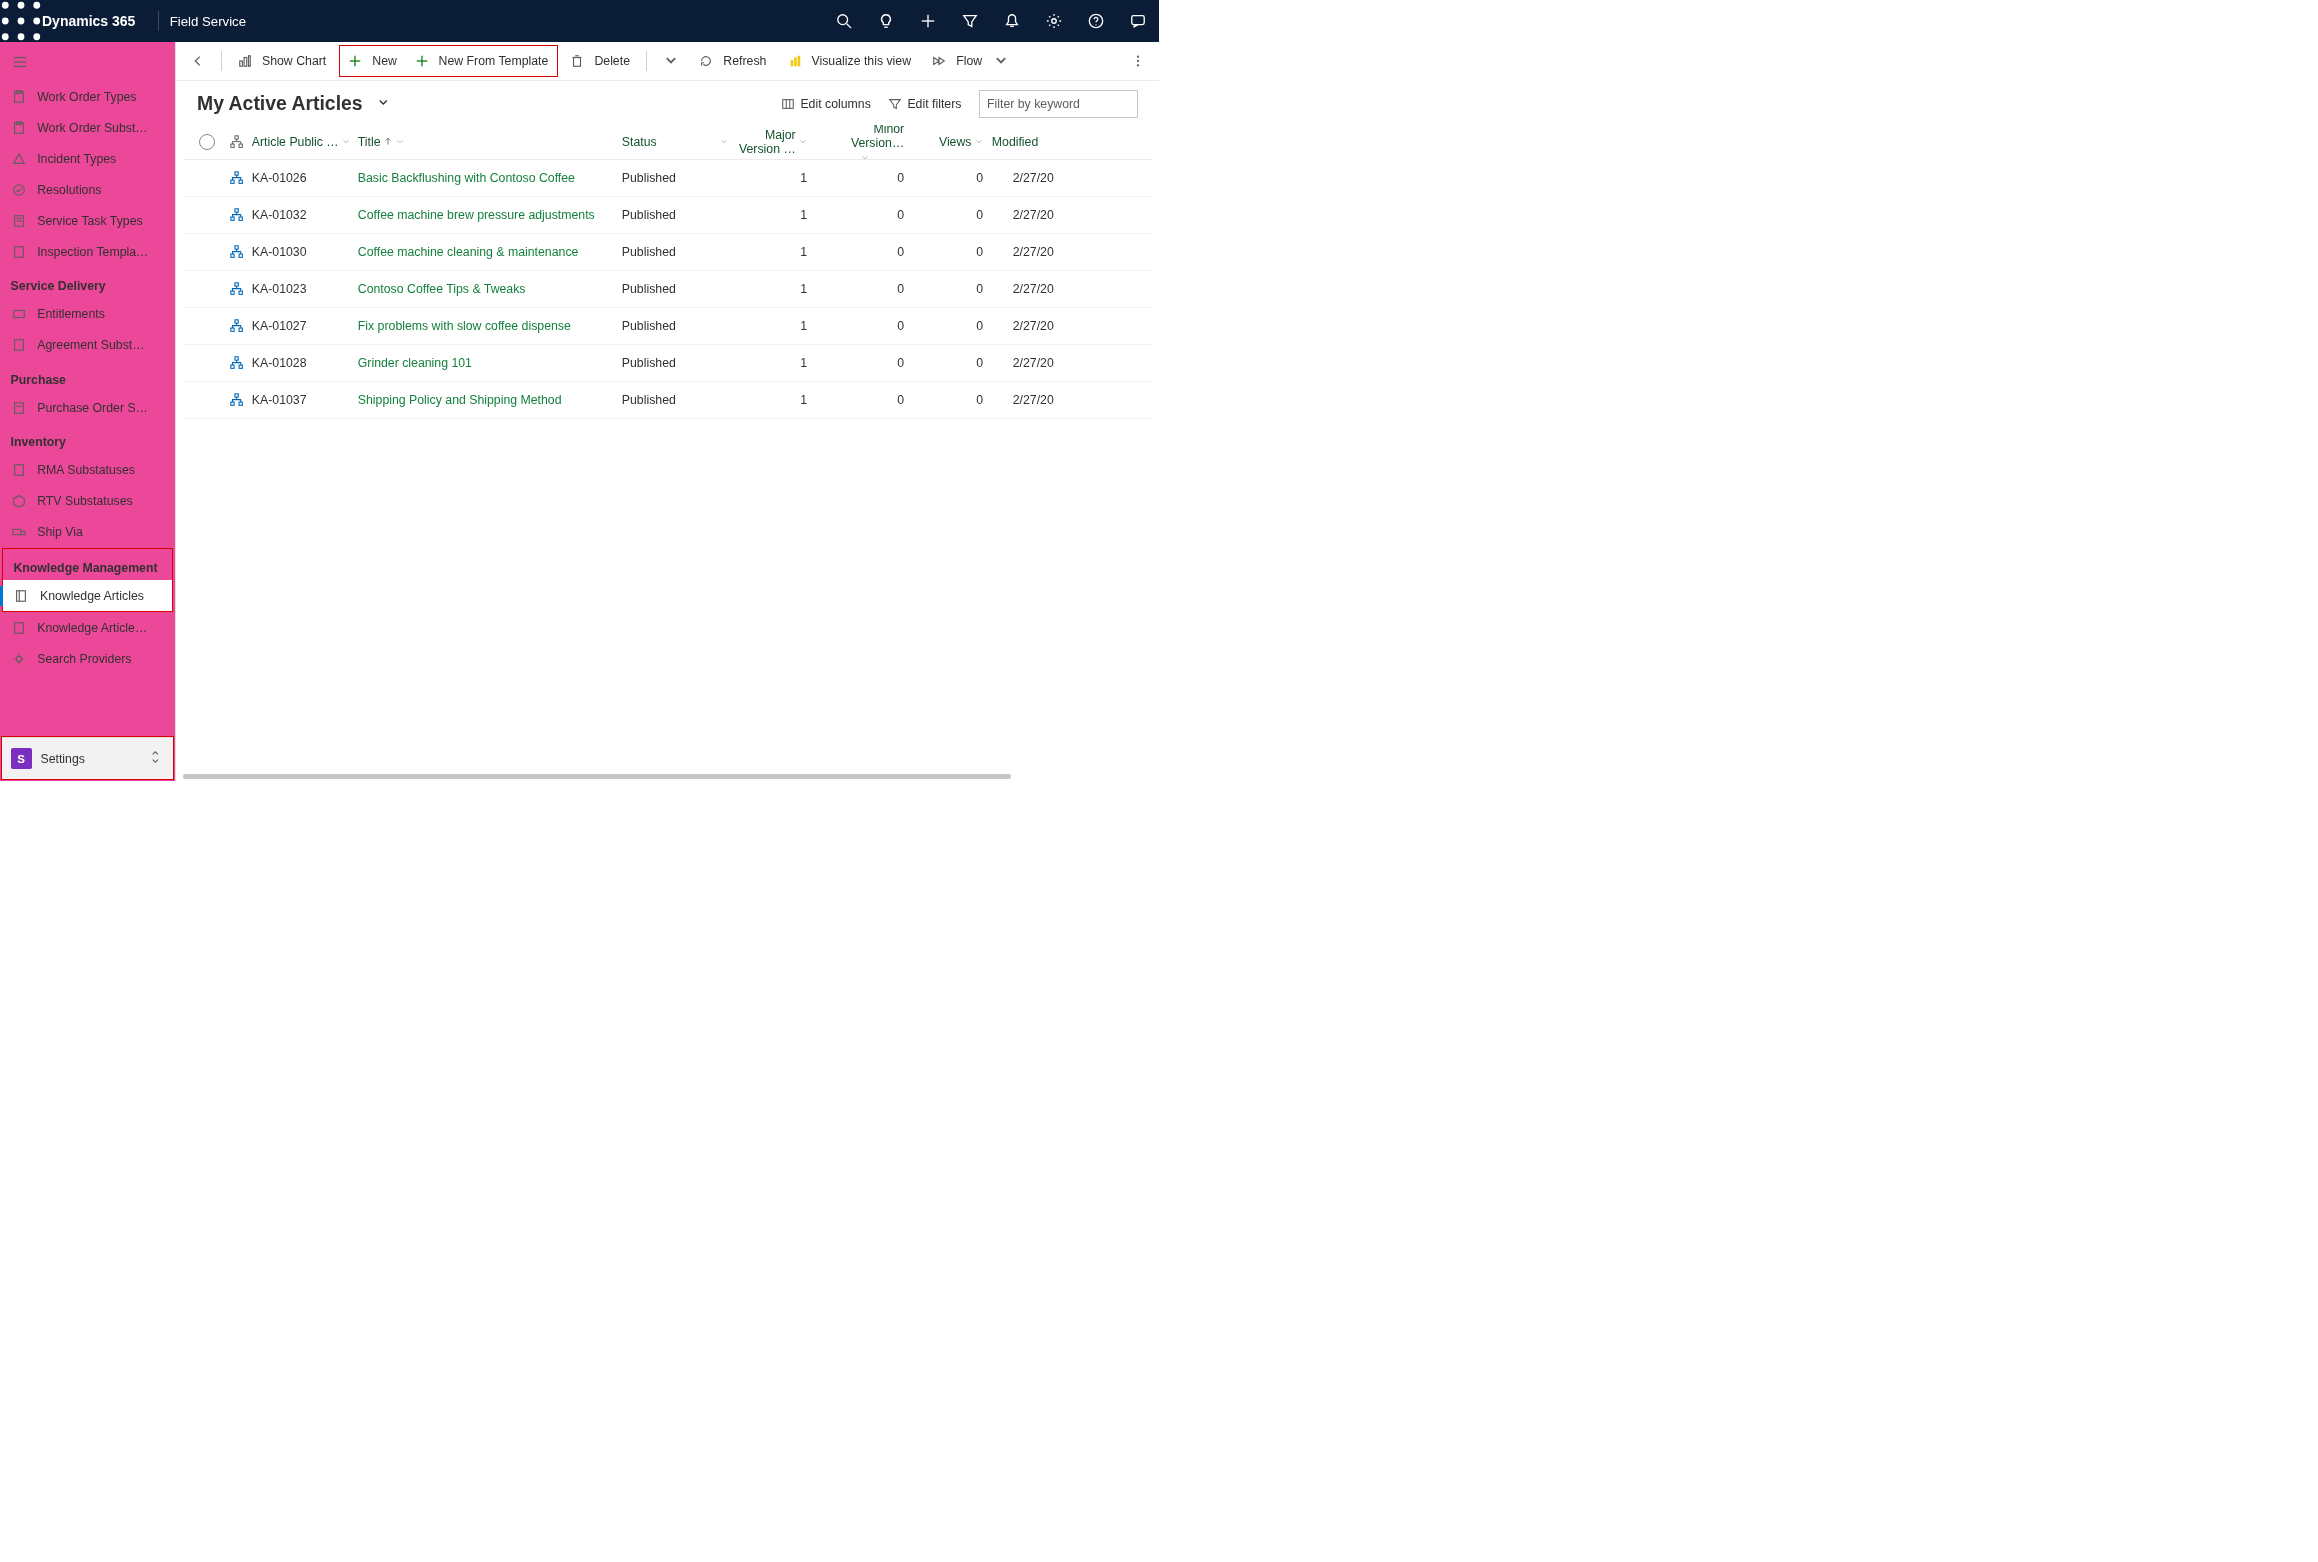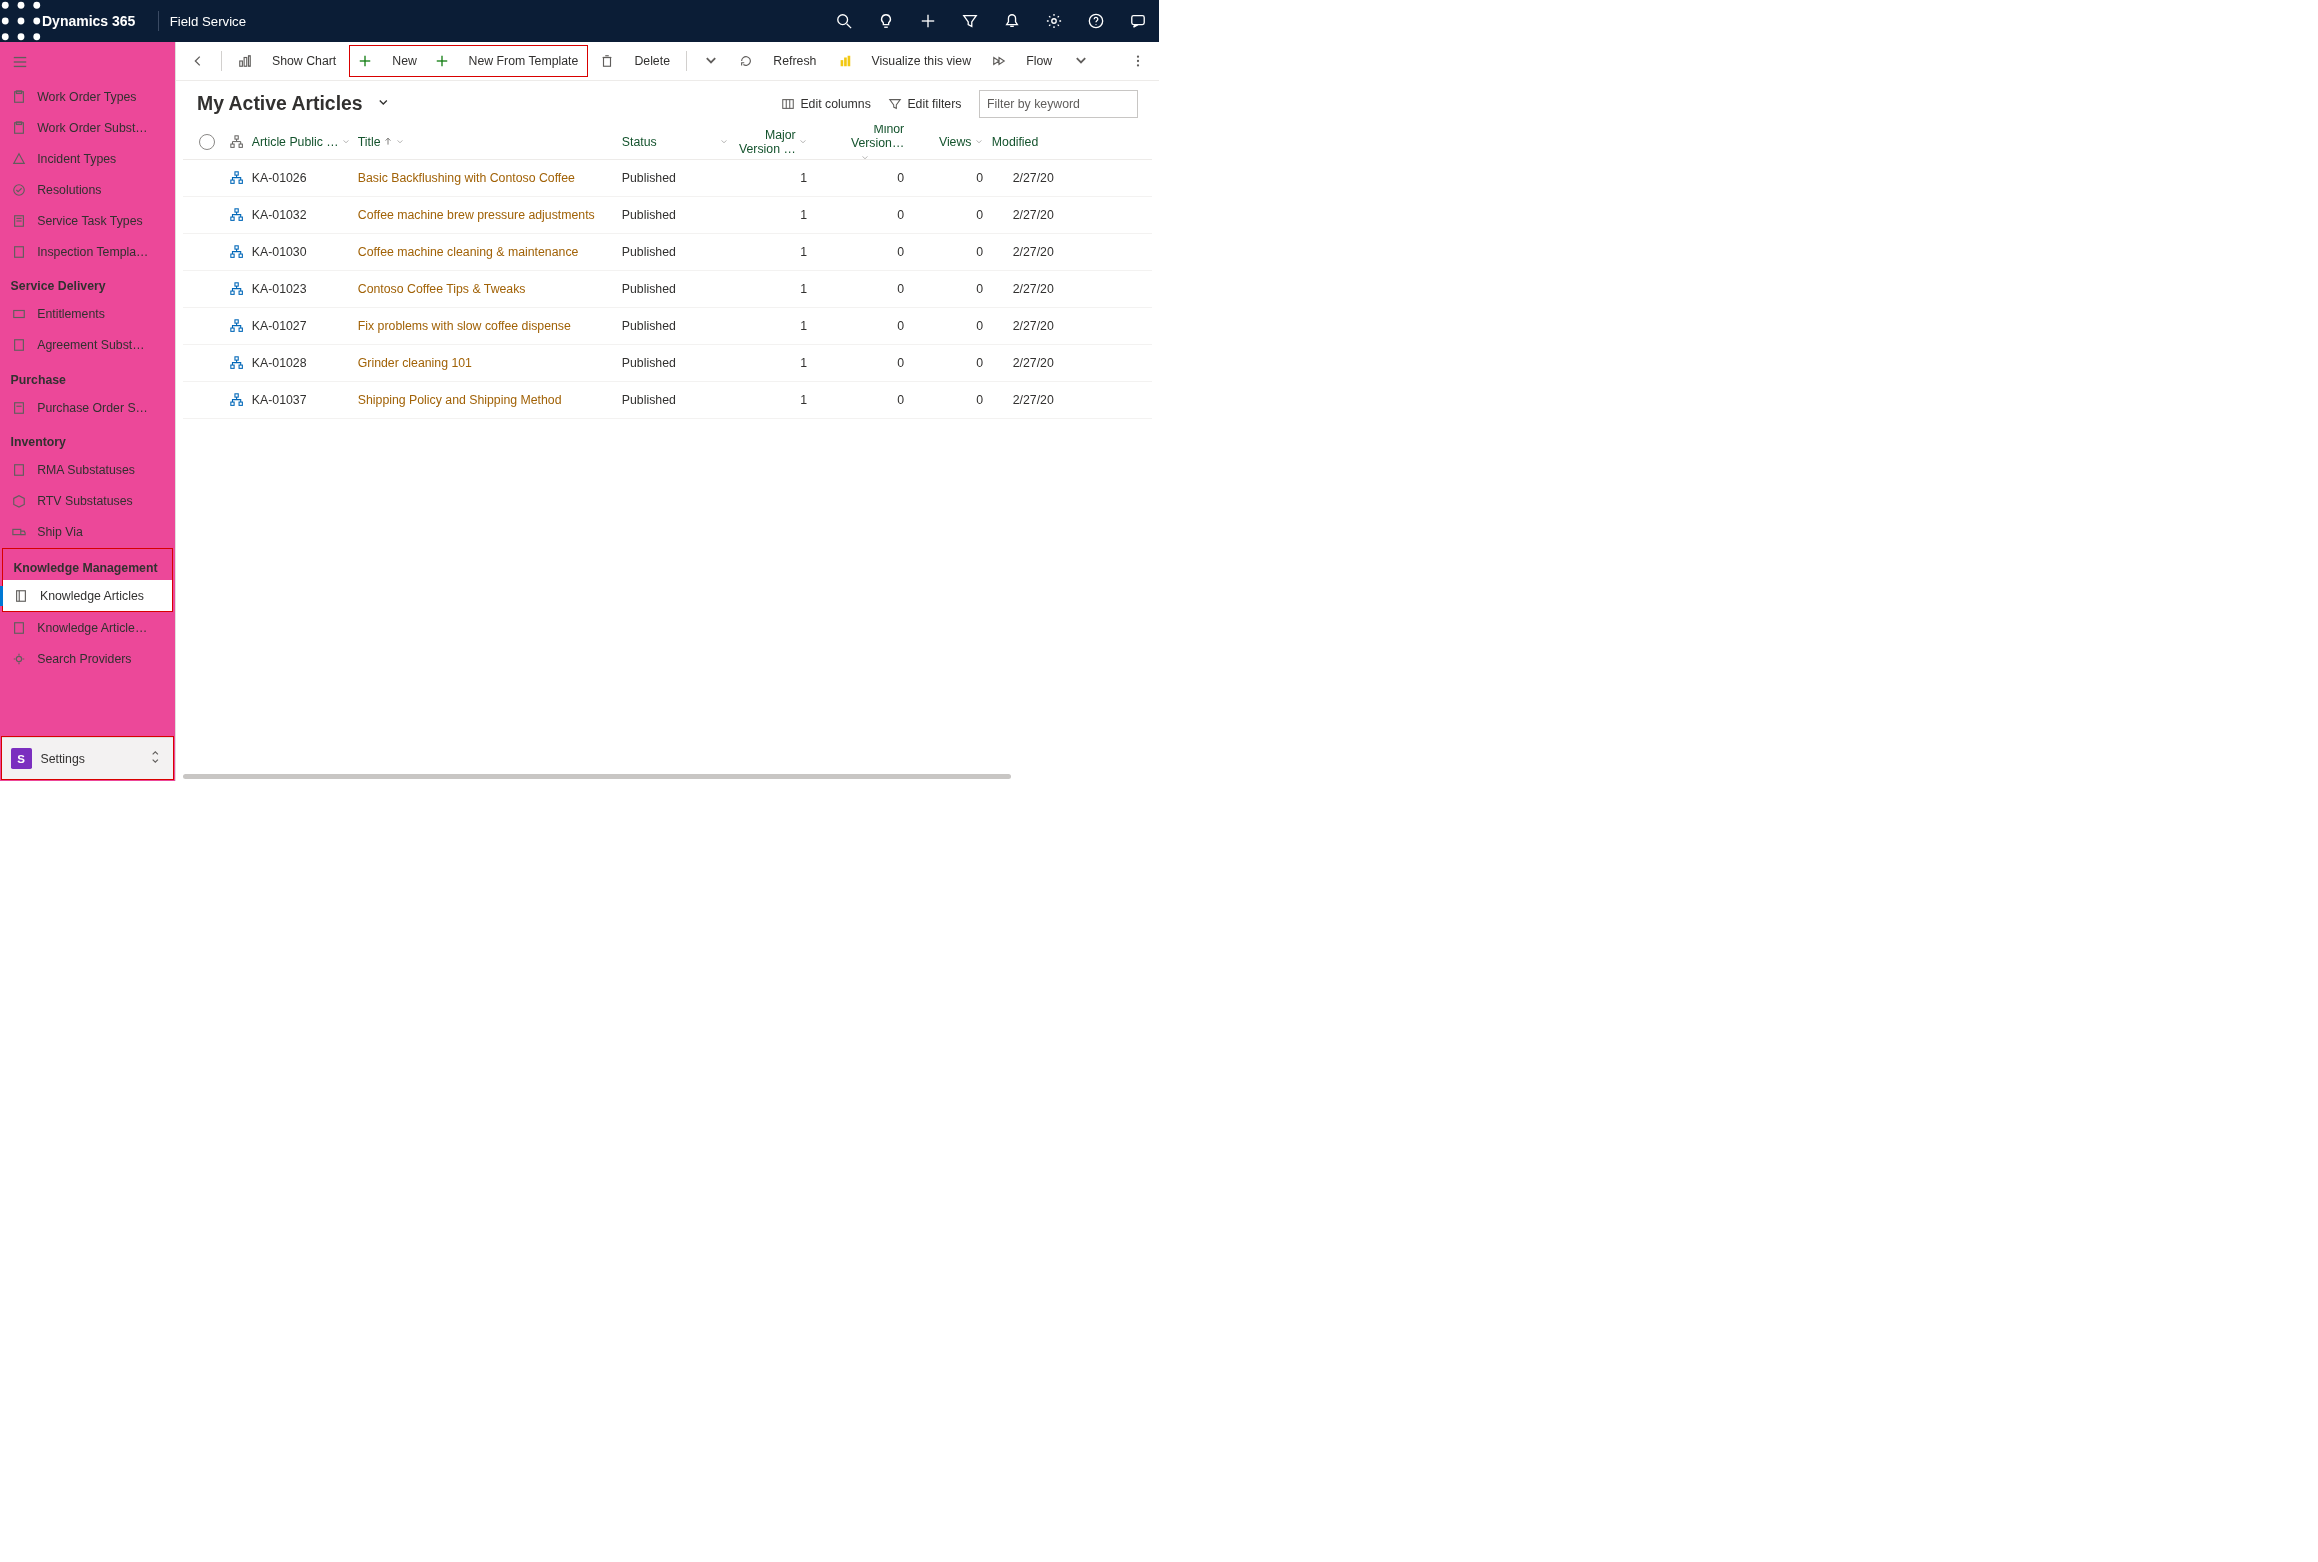--- a/index.html
+++ b/index.html
@@ -28,21 +28,21 @@
 .hl-red{border:1.8px solid #d80000;}
 .hl-km{margin:0 1.8px;}
 .app-switch{height:42px;border-top:0.9px solid #e1dfdd;display:flex;align-items:center;padding:0 8.8px;gap:8.8px;background:#f3f2f2;}
 .app-switch .badge{width:21px;height:21px;background:#7b2fbf;color:#fff;display:flex;align-items:center;justify-content:center;font-size:11.5px;font-weight:600;border-radius:1.8px;}
 .app-switch .switch-label{flex:1;font-size:12.3px;}
 .app-switch .chev{width:14px;}
 .hl-settings{border:1.8px solid #d80000;margin:0.9px;}
 .main { flex:1; display:flex; flex-direction:column; position:relative;}
 .cmdbar { height:39px; border-bottom:0.9px solid #edebe9; display:flex; align-items:center; padding:0 5.3px; gap:3.5px;}
 .cmdbar .back{width:33px;display:flex;justify-content:center;}
-.cmd-btn{display:flex;align-items:center;gap:20px;padding:0 8.8px;height:30px;cursor:pointer;font-size:12.3px;}
+.cmd-btn{display:flex;align-items:center;gap:10px;padding:0 8.8px;height:30px;cursor:pointer;font-size:12.3px;}
 .cmd-btn svg{width:14px;height:14px;}
 .new-group{display:flex;align-items:center;border:1.8px solid #d80000;height:32px;}
 .sep-v{width:0.9px;height:19.4px;background:#d2d0ce;margin:0 3.5px;}
 .chev-down{margin-left:1.8px;}
 .cmdbar .spacer{flex:1;}
 .view-header{display:flex;align-items:center;padding:8.8px 21px 7px;gap:12.3px;}
 .view-title{font-size:19.4px;font-weight:600;}
 .view-header .vchev{margin-left:3.5px;}
 .view-actions{margin-left:auto;display:flex;align-items:center;gap:17.6px;}
 .va-btn{display:flex;align-items:center;gap:5px;font-size:12.3px;cursor:pointer;}
@@ -54,21 +54,21 @@
 .col-pub{width:106px;}
 .col-title{width:264px;}
 .col-status{width:106px;justify-content:space-between;}
 .col-major{width:97px;text-align:right;padding-right:17.6px;}
 .col-minor{width:97px;text-align:right;padding-right:17.6px;flex-direction:column;}
 .col-views{width:70px;text-align:right;padding-right:8.8px;}
 .col-mod{width:62px;text-align:right;}
 .hdr-cell{display:flex;align-items:center;gap:3.5px;}
 .hdr-cell .sm-chev{opacity:.6;}
 .grid-row{display:flex;align-items:center;height:37px;border-bottom:0.9px solid #f3f2f1;padding-left:8.8px;font-size:12.3px;}
-.grid-row .col-title{color:#a16207;cursor:pointer;}
+.grid-row .col-title{color:#15803d;cursor:pointer;}
 .hier-icon svg{width:13.2px;height:13.2px;stroke:#0067b8;fill:none;stroke-width:1.3;}
 .circle{width:16px;height:16px;border:0.9px solid #8a8886;border-radius:50%;}
 .footer{height:35px;border-top:0.9px solid #edebe9;display:flex;align-items:center;padding:0 17.6px;font-size:11.5px;color:#605e5c;}
 .footer .fspacer{flex:1;}
 .footer .pg-btn{padding:0 7px;color:#a19f9d;}
 .hscroll{height:8.8px;background:transparent;position:relative;margin:0 7px;}
 .hscroll .thumb{position:absolute;left:0;top:1.8px;height:5.3px;width:828px;background:#c8c6c4;border-radius:2.6px;}
 svg{overflow:visible;}
 </style>
 </head>

